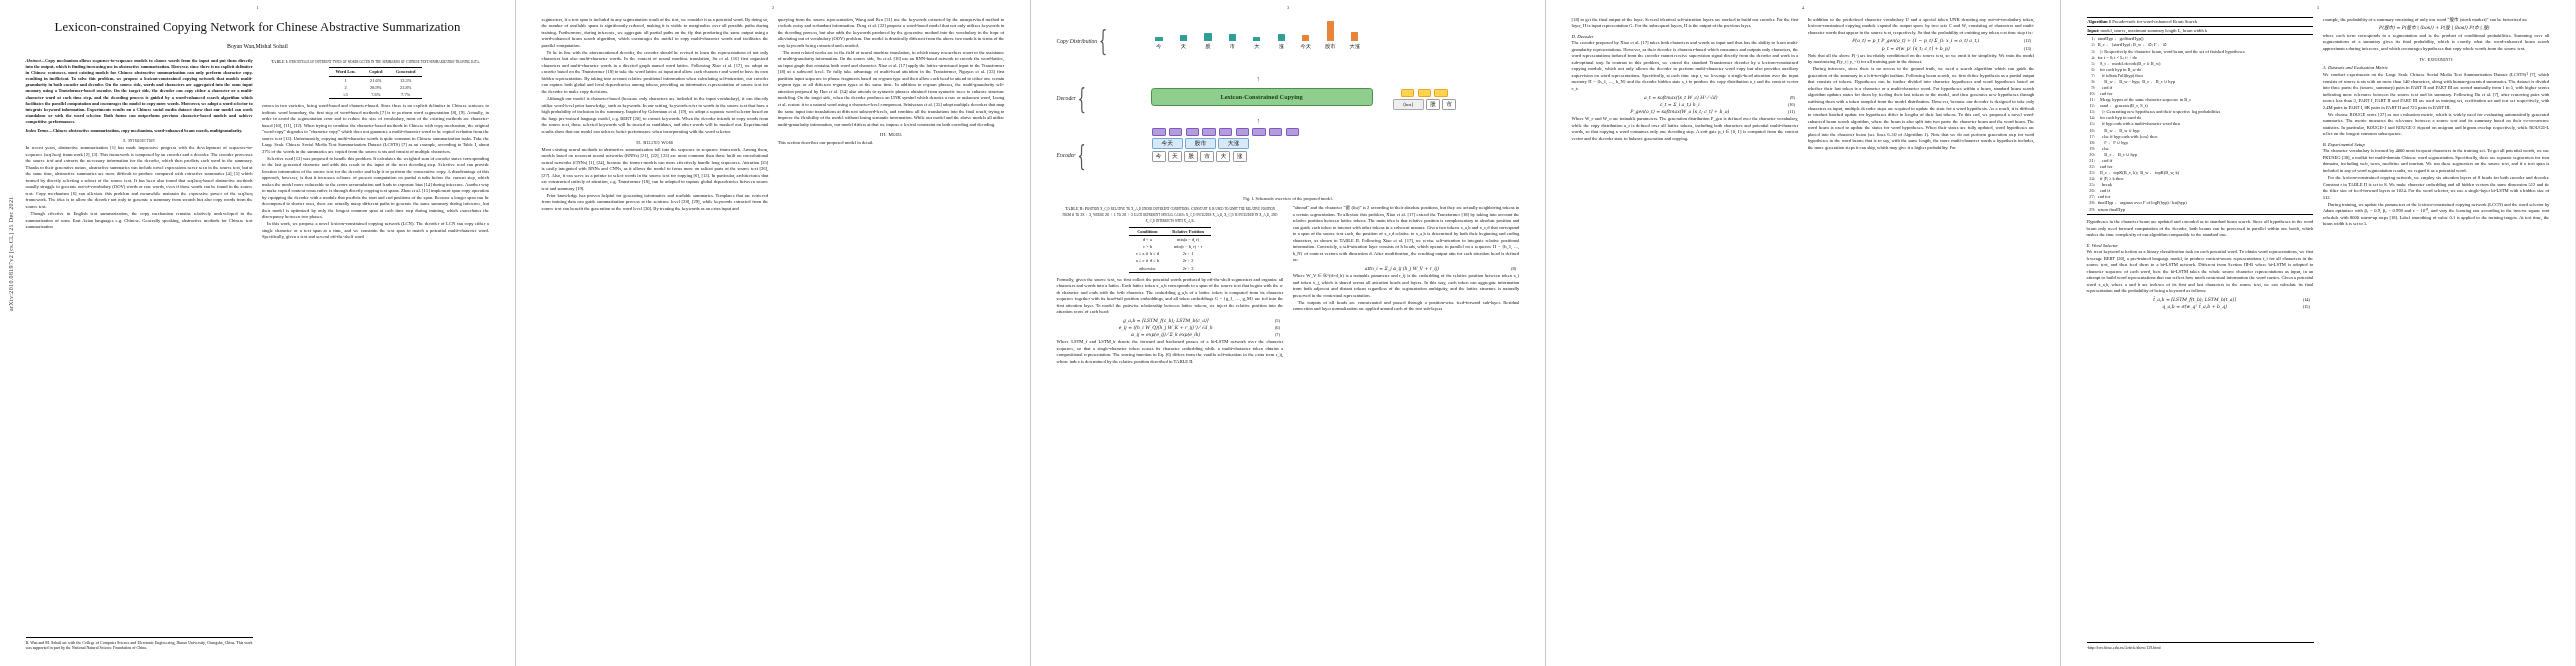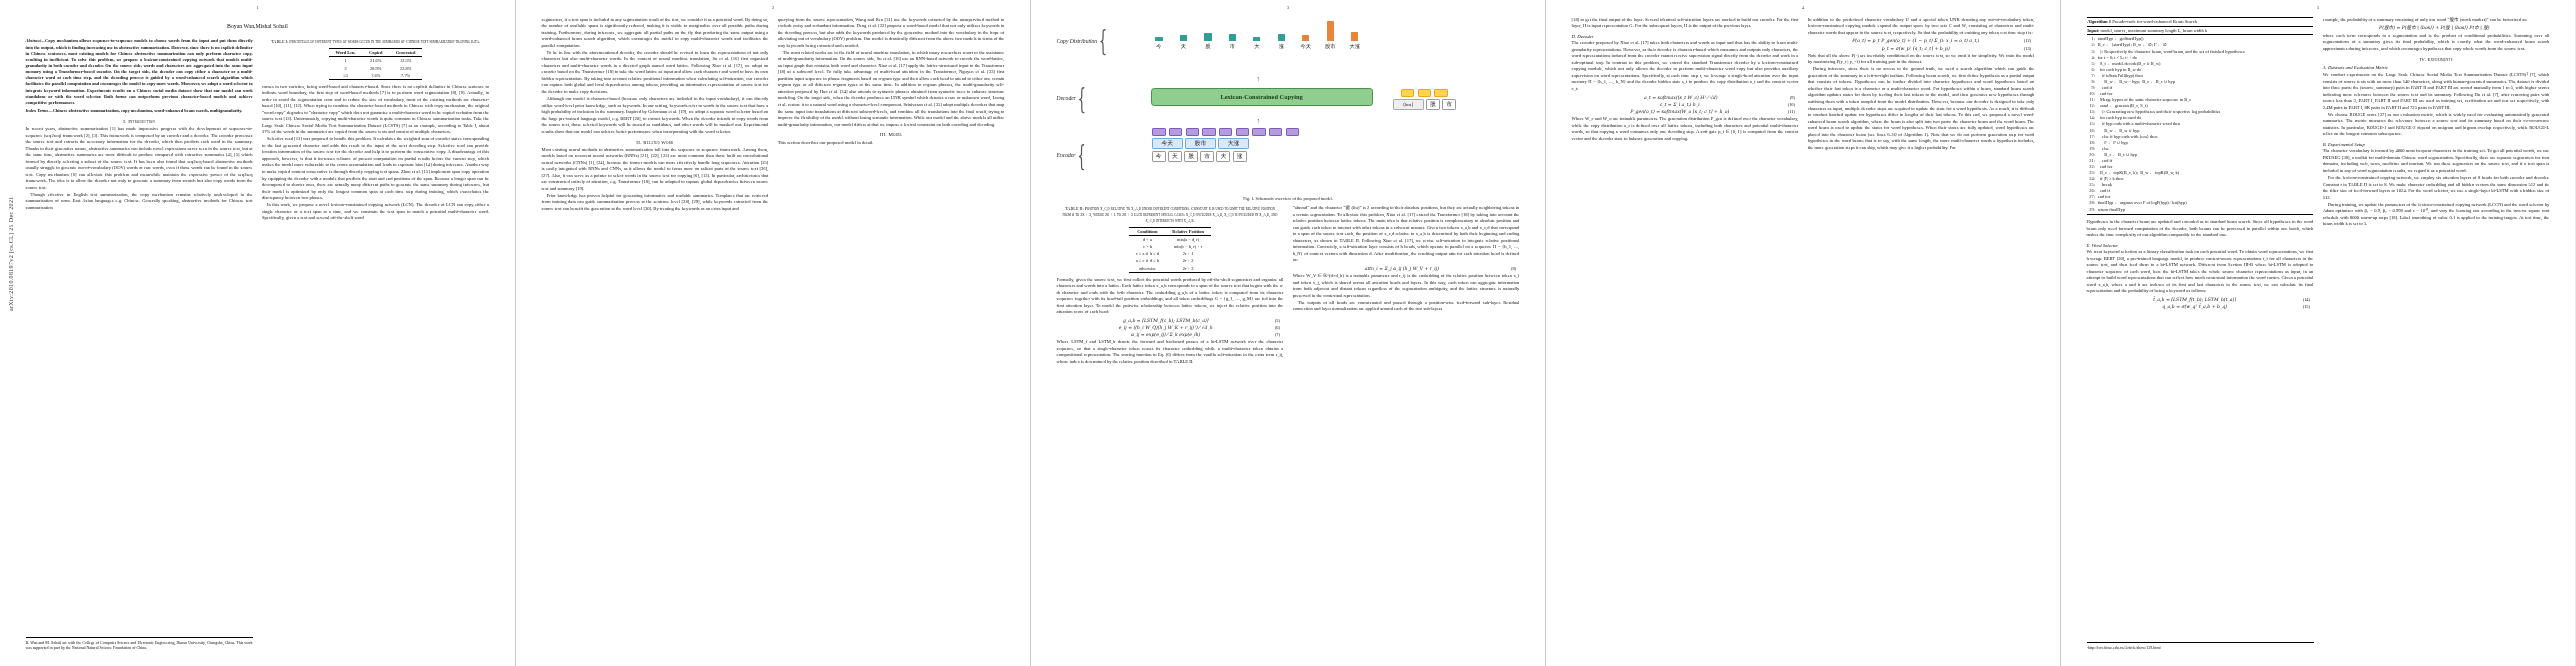--- a/index.html
+++ b/index.html
@@ -64,20 +64,21 @@
 </style>
 </head>
 <body>
 
 <div class="pages">
 
   <div class="page">
     <div class="pageno">1</div>
     <div class="arxiv-stamp">arXiv:2010.08197v2  [cs.CL]  21 Dec 2021</div>
     <div class="title-block">
+      <h1 class="title">Lexicon-constrained Copying Network for Chinese Abstractive Summarization</h1>
       <div class="authors">Boyan Wan,Mishal Sohail</div>
     </div>
     <div class="cols">
       <div class="col">
         <p class="abstract"><span class="lead">Abstract—</span><span>Copy mechanism allows sequence-to-sequence models to choose words from the input and put them directly into the output, which is finding increasing use in abstractive summarization. However, since there is no explicit delimiter in Chinese sentences, most existing models for Chinese abstractive summarization can only perform character copy, resulting in inefficient. To solve this problem, we propose a lexicon-constrained copying network that models multi-granularity in both encoder and decoder. On the source side, words and characters are aggregated into the same input memory using a Transformer-based encoder. On the target side, the decoder can copy either a character or a multi-character word at each time step, and the decoding process is guided by a word-enhanced search algorithm which facilitates the parallel computation and encourages the model to copy more words. Moreover, we adopt a word selector to integrate keyword information. Experiments results on a Chinese social media dataset show that our model can work standalone or with the word selector. Both forms can outperform previous character-based models and achieve competitive performances.</span></p>
         <p class="index-terms"><span class="lead">Index Terms—</span><span>Chinese abstractive summarization, copy mechanism, word-enhanced beam search, multigranularity.</span></p>
         <h2 class="sec-head">I. Introduction</h2>
         <p class="body noindent">In recent years, abstractive summarization [1] has made impressive progress with the development of sequence-to-sequence (seq2seq) framework [2], [3]. This framework is composed by an encoder and a decoder. The encoder processes the source text and extracts the necessary information for the decoder, which then predicts each word in the summary. Thanks to their generative nature, abstractive summaries can include novel expressions never seen in the source text, but at the same time, abstractive summaries are more difficult to produce compared with extractive summaries [4], [5] which formed by directly selecting a subset of the source text. It has been also found that seq2seq-based abstractive methods usually struggle to generate out-of-vocabulary (OOV) words or rare words, even if those words can be found in the source text. Copy mechanism [6] can alleviate this problem and meanwhile maintain the expressive power of the seq2seq framework. The idea is to allow the decoder not only to generate a summary from scratch but also copy words from the source text.</p>
         <p class="body">Though effective in English text summarization, the copy mechanism remains relatively undeveloped in the summarization of some East Asian languages e.g. Chinese. Generally speaking, abstractive methods for Chinese text summarization</p>
       </div>

